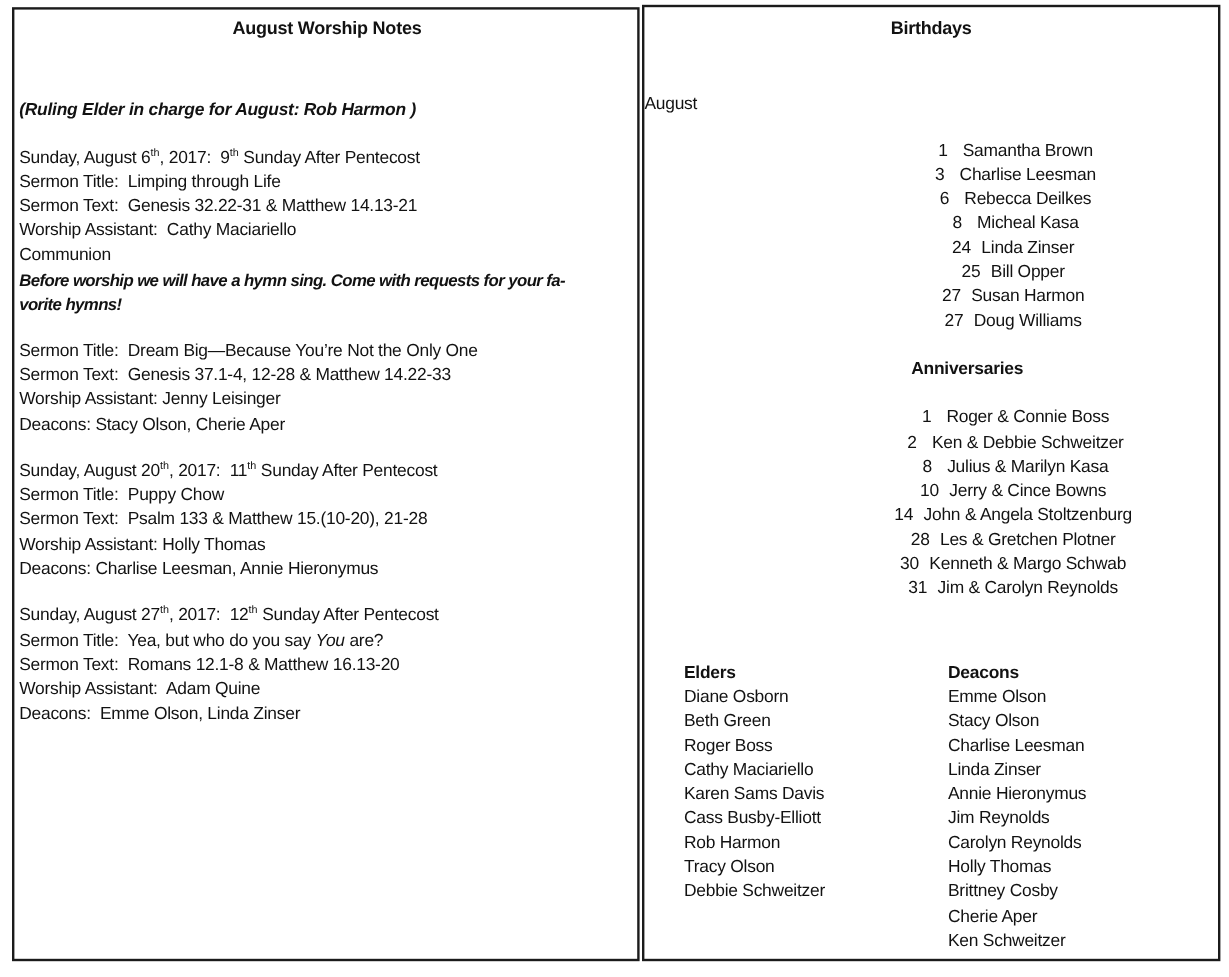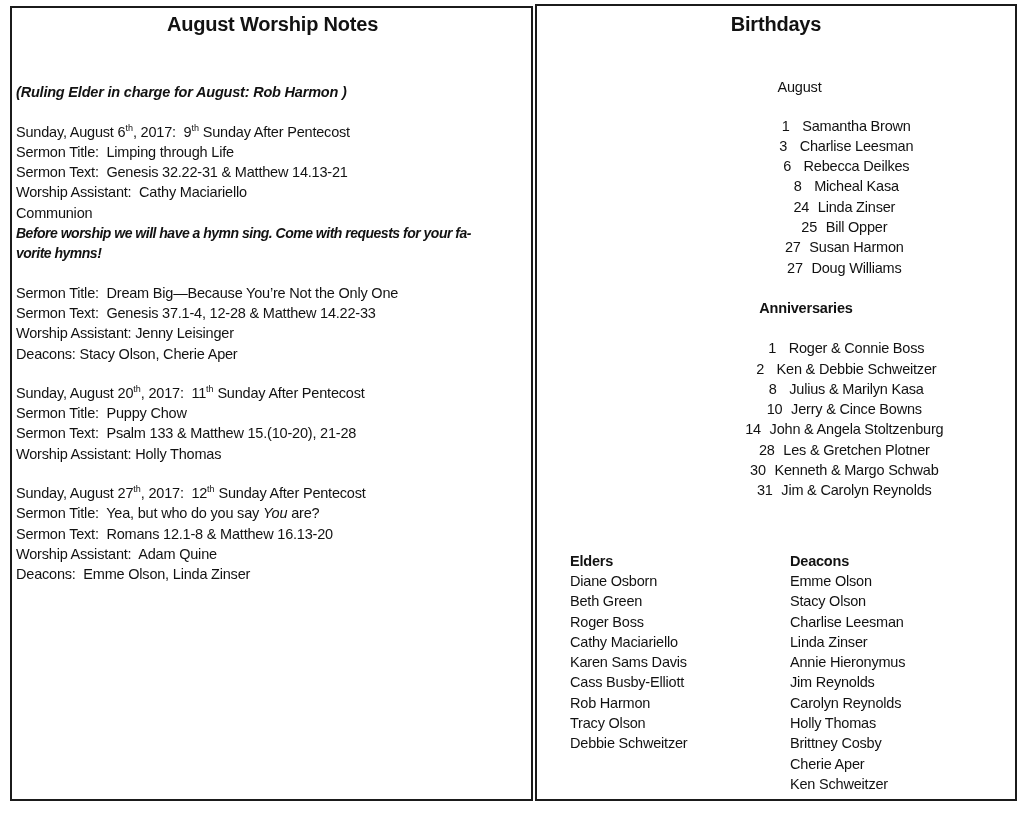--- a/index.html
+++ b/index.html
@@ -7,34 +7,34 @@
     width:1024px;height:814px;position:relative;background:#ffffff;
     font-family:"Liberation Sans","DejaVu Sans",sans-serif;color:#121212;
   }
   .panel{
     position:absolute;box-sizing:border-box;background:#ffffff;
     border:2px solid #1b1b1b;overflow:hidden;
   }
   #left-panel{left:10px;top:6px;width:523px;height:795px;padding:6px 2px 0 4px;}
   #right-panel{left:535px;top:4px;width:482px;height:797px;padding:8px 0 0 0;}
   .panel-title{
-    font-weight:bold;text-align:center;font-size:20px;line-height:20.3px;
+    font-weight:bold;text-align:center;font-size:15px;line-height:20.3px;
     letter-spacing:-0.2px;
   }
   #left-panel .panel-title{margin-bottom:48px;}
   .line{
     white-space:pre;font-size:14.5px;line-height:20.3px;letter-spacing:-0.2px;
   }
   .wblock{margin-bottom:19px;}
   .wblock.bi .line, .bi{font-weight:bold;font-style:italic;}
   .line.bi-line{letter-spacing:-0.5px;font-size:14px;}
   .i{font-style:italic;}
   sup{font-size:9px;letter-spacing:0;line-height:0;}
   
-  .month-line{text-align:center;margin-top:43px;margin-left:47px;}
+  .month-line{margin-top:43px;}
   .datelist{margin-top:18px;text-align:center;}
   .row{padding-left:128px;}
   .day{display:inline-block;width:33px;}
   #anniversaries-title{margin-top:20px;transform:translateX(30px);font-weight:bold;text-align:center;}
   #anniversary-list{margin-top:20px;}
   .leaders{position:relative;margin-top:40px;height:250px;}
   .leader-col{position:absolute;top:0;margin-top:10px;}
   #elders-col{left:33px;}
   #deacons-col{left:253px;}
   .col-heading{font-weight:bold;}
@@ -61,20 +61,21 @@
         <div class="line"><span>Sermon Title:  Dream Big—Because You’re Not the Only One</span></div>
         <div class="line"><span>Sermon Text:  Genesis 37.1-4, 12-28 &amp; Matthew 14.22-33</span></div>
         <div class="line"><span>Worship Assistant: Jenny Leisinger</span></div>
         <div class="line"><span>Deacons: Stacy Olson, Cherie Aper</span></div>
       </div>
       <div class="wblock">
         <div class="line"><span>Sunday, August 20</span><sup>th</sup><span>, 2017:  11</span><sup>th</sup><span> Sunday After Pentecost</span></div>
         <div class="line"><span>Sermon Title:  Puppy Chow</span></div>
         <div class="line"><span>Sermon Text:  Psalm 133 &amp; Matthew 15.(10-20), 21-28</span></div>
         <div class="line"><span>Worship Assistant: Holly Thomas</span></div>
+        <div class="line"><span>Deacons: Charlise Leesman, Annie Hieronymus</span></div>
       </div>
       <div class="wblock">
         <div class="line"><span>Sunday, August 27</span><sup>th</sup><span>, 2017:  12</span><sup>th</sup><span> Sunday After Pentecost</span></div>
         <div class="line"><span>Sermon Title:  Yea, but who do you say </span><span class="i">You</span><span> are?</span></div>
         <div class="line"><span>Sermon Text:  Romans 12.1-8 &amp; Matthew 16.13-20</span></div>
         <div class="line"><span>Worship Assistant:  Adam Quine</span></div>
         <div class="line"><span>Deacons:  Emme Olson, Linda Zinser</span></div>
       </div>
     </div>
 </div>

